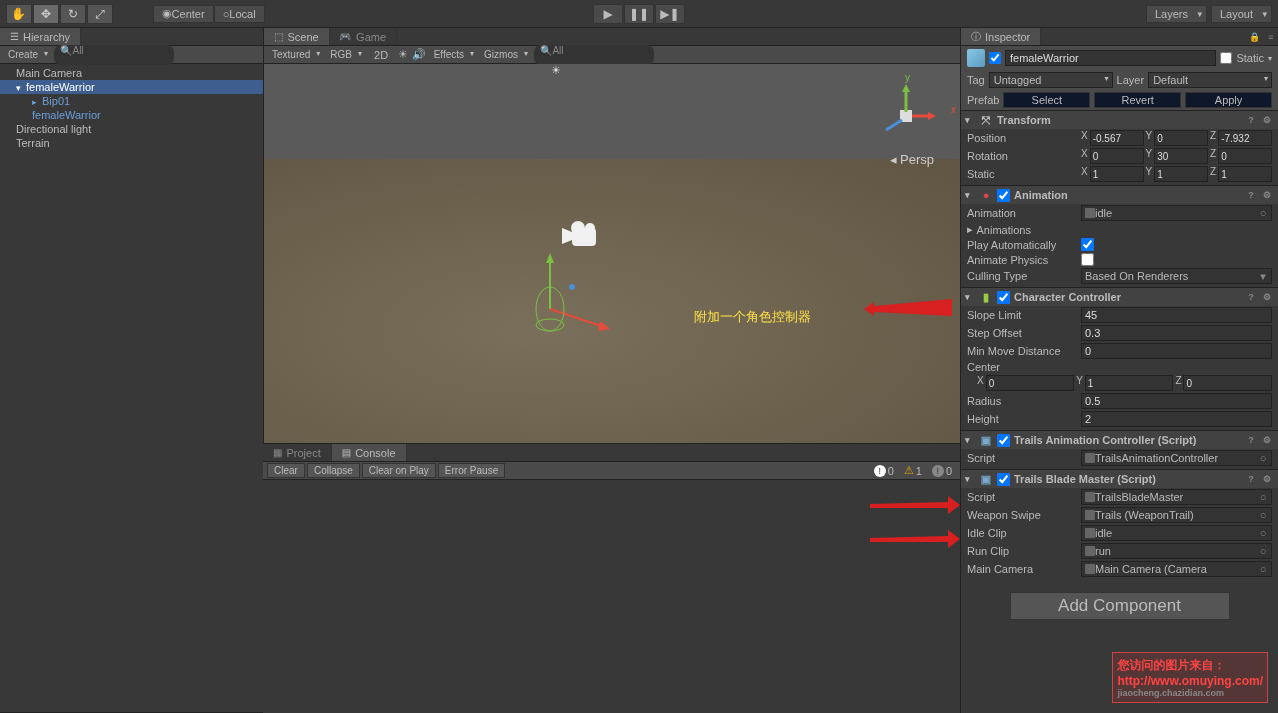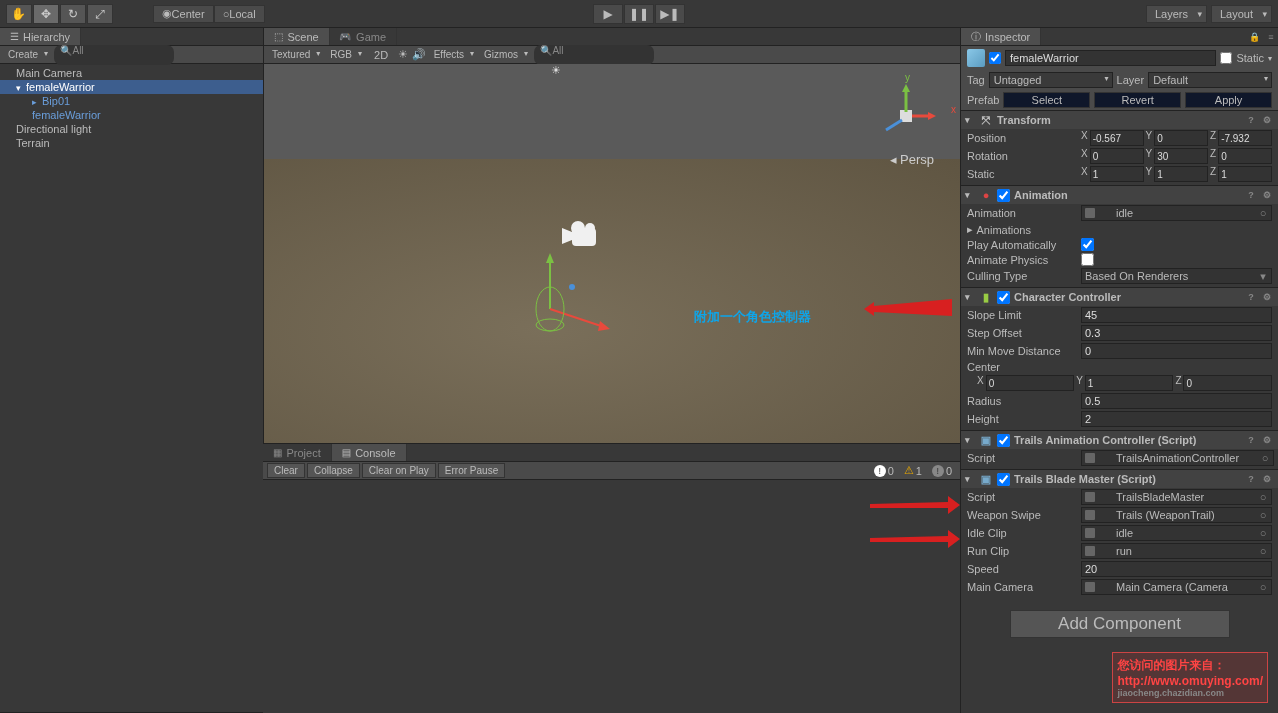--- a/index.html
+++ b/index.html
@@ -42,21 +42,21 @@
 .bottom-section { height: 270px; background: #383838; border-top: 1px solid #222; display: flex; flex-direction: column; }
 
 .scene-container { flex: 1; background: #2a2a2a; position: relative; overflow: hidden; }
 .scene-viewport { position: absolute; inset: 0; background: linear-gradient(to bottom, #5a5a5a 0%, #5a5a5a 25%, #6b6455 25%, #6b5f4f 100%); }
 .scene-ground { position: absolute; top: 25%; bottom: 0; left: 0; right: 0; 
   background: radial-gradient(ellipse at 40% 60%, #7a6f5a, #5f5542); }
 .gizmo-3d { position: absolute; top: 16px; right: 20px; width: 70px; height: 70px; }
 .persp-label { position: absolute; top: 88px; right: 26px; color: #ccc; font-size: 13px; }
 .camera-gizmo { position: absolute; top: 150px; left: 290px; width: 50px; height: 40px; }
 .transform-gizmo { position: absolute; top: 185px; left: 270px; width: 80px; height: 100px; }
-.annotation { position: absolute; color: #0ea5e9; font-size: 13px; font-weight: bold; }
+.annotation { position: absolute; color: #fde047; font-size: 13px; font-weight: normal; }
 
 .console-bar { height: 18px; background: #4a4a4a; display: flex; align-items: center; padding: 0 4px; gap: 2px; border-bottom: 1px solid #222; }
 .console-btn { padding: 1px 6px; background: #555; border: 1px solid #333; font-size: 10px; }
 .console-right { margin-left: auto; display: flex; gap: 2px; align-items: center; }
 .status-badge { padding: 1px 4px; display: flex; align-items: center; gap: 2px; }
 
 .inspector-header-row { display: flex; align-items: center; padding: 3px 6px; background: #4a4a4a; gap: 4px; }
 .inspector-header-row input[type=checkbox] { width: 12px; height: 12px; }
 .inspector-header-row input[type=text] { flex: 1; background: #333; border: 1px solid #222; color: #ddd; padding: 1px 4px; font-size: 11px; }
 .cube-icon { width: 18px; height: 18px; background: linear-gradient(135deg, #8ac8e8, #5a9bc0); border-radius: 2px; }
@@ -72,21 +72,21 @@
 .comp-header { display: flex; align-items: center; padding: 2px 4px; background: #424242; gap: 4px; font-weight: bold; font-size: 11px; }
 .comp-header .fold { font-size: 9px; width: 10px; }
 .comp-icon { width: 14px; height: 14px; display: inline-flex; align-items: center; justify-content: center; }
 .comp-body { padding: 0 2px 2px 2px; }
 .prop-row { display: flex; align-items: center; padding: 1px 4px; font-size: 11px; gap: 4px; }
 .prop-label { width: 110px; flex-shrink: 0; }
 .prop-val { flex: 1; background: #333; border: 1px solid #222; padding: 0 3px; color: #ddd; font-size: 11px; height: 16px; display: flex; align-items: center; overflow: hidden; }
 .xyz-row { display: flex; flex: 1; gap: 2px; }
 .xyz-row span { font-size: 10px; }
 .xyz-field { flex: 1; background: #333; border: 1px solid #222; padding: 0 2px; color: #ddd; font-size: 10px; height: 16px; display: flex; align-items: center; min-width: 0; overflow: hidden; }
-.obj-field { flex: 1; background: #333; border: 1px solid #222; padding: 0 3px; font-size: 11px; height: 16px; display: flex; align-items: center; gap: 21px; }
+.obj-field { flex: 1; background: #333; border: 1px solid #222; padding: 0 3px; font-size: 11px; height: 16px; display: flex; align-items: center; gap: 0; }
 .obj-field .mini-icon { width: 10px; height: 10px; background: #666; border-radius: 1px; }
 .obj-field .dot { width: 10px; text-align: center; color: #888; margin-left: auto; }
 
 .add-comp-btn { margin: 12px auto; width: 220px; padding: 3px; background: #555; border: 1px solid #333; text-align: center; font-size: 17px; }
 
 .help-gear { margin-left: auto; display: flex; gap: 2px; }
 .mini-btn { width: 14px; height: 14px; font-size: 9px; display: flex; align-items: center; justify-content: center; color: #888; }
 .watermark { position: absolute; bottom: 10px; right: 10px; background: rgba(200,50,50,0.2); border: 1px solid #c44; padding: 4px; font-size: 12px; color: #f44; font-weight: bold; }
 </style>
 </head>
@@ -470,24 +470,20 @@
           </div>
         <div class="prop-row">
             <div class="prop-label">Run Clip</div>
             <div class="obj-field">
               <span class="mini-icon"></span>
               <span>run</span>
               <span class="dot">○</span>
             </div>
           </div>
         <div class="prop-row">
-            <div class="prop-label">Speed</div>
-            <div class="prop-val">20</div>
-          </div>
-        <div class="prop-row">
             <div class="prop-label">Main Camera</div>
             <div class="obj-field">
               <span class="mini-icon"></span>
               <span style="overflow:hidden;white-space:nowrap">Main Camera (Camera</span>
               <span class="dot">○</span>
             </div>
           </div>
       </div>
     </div>
 

